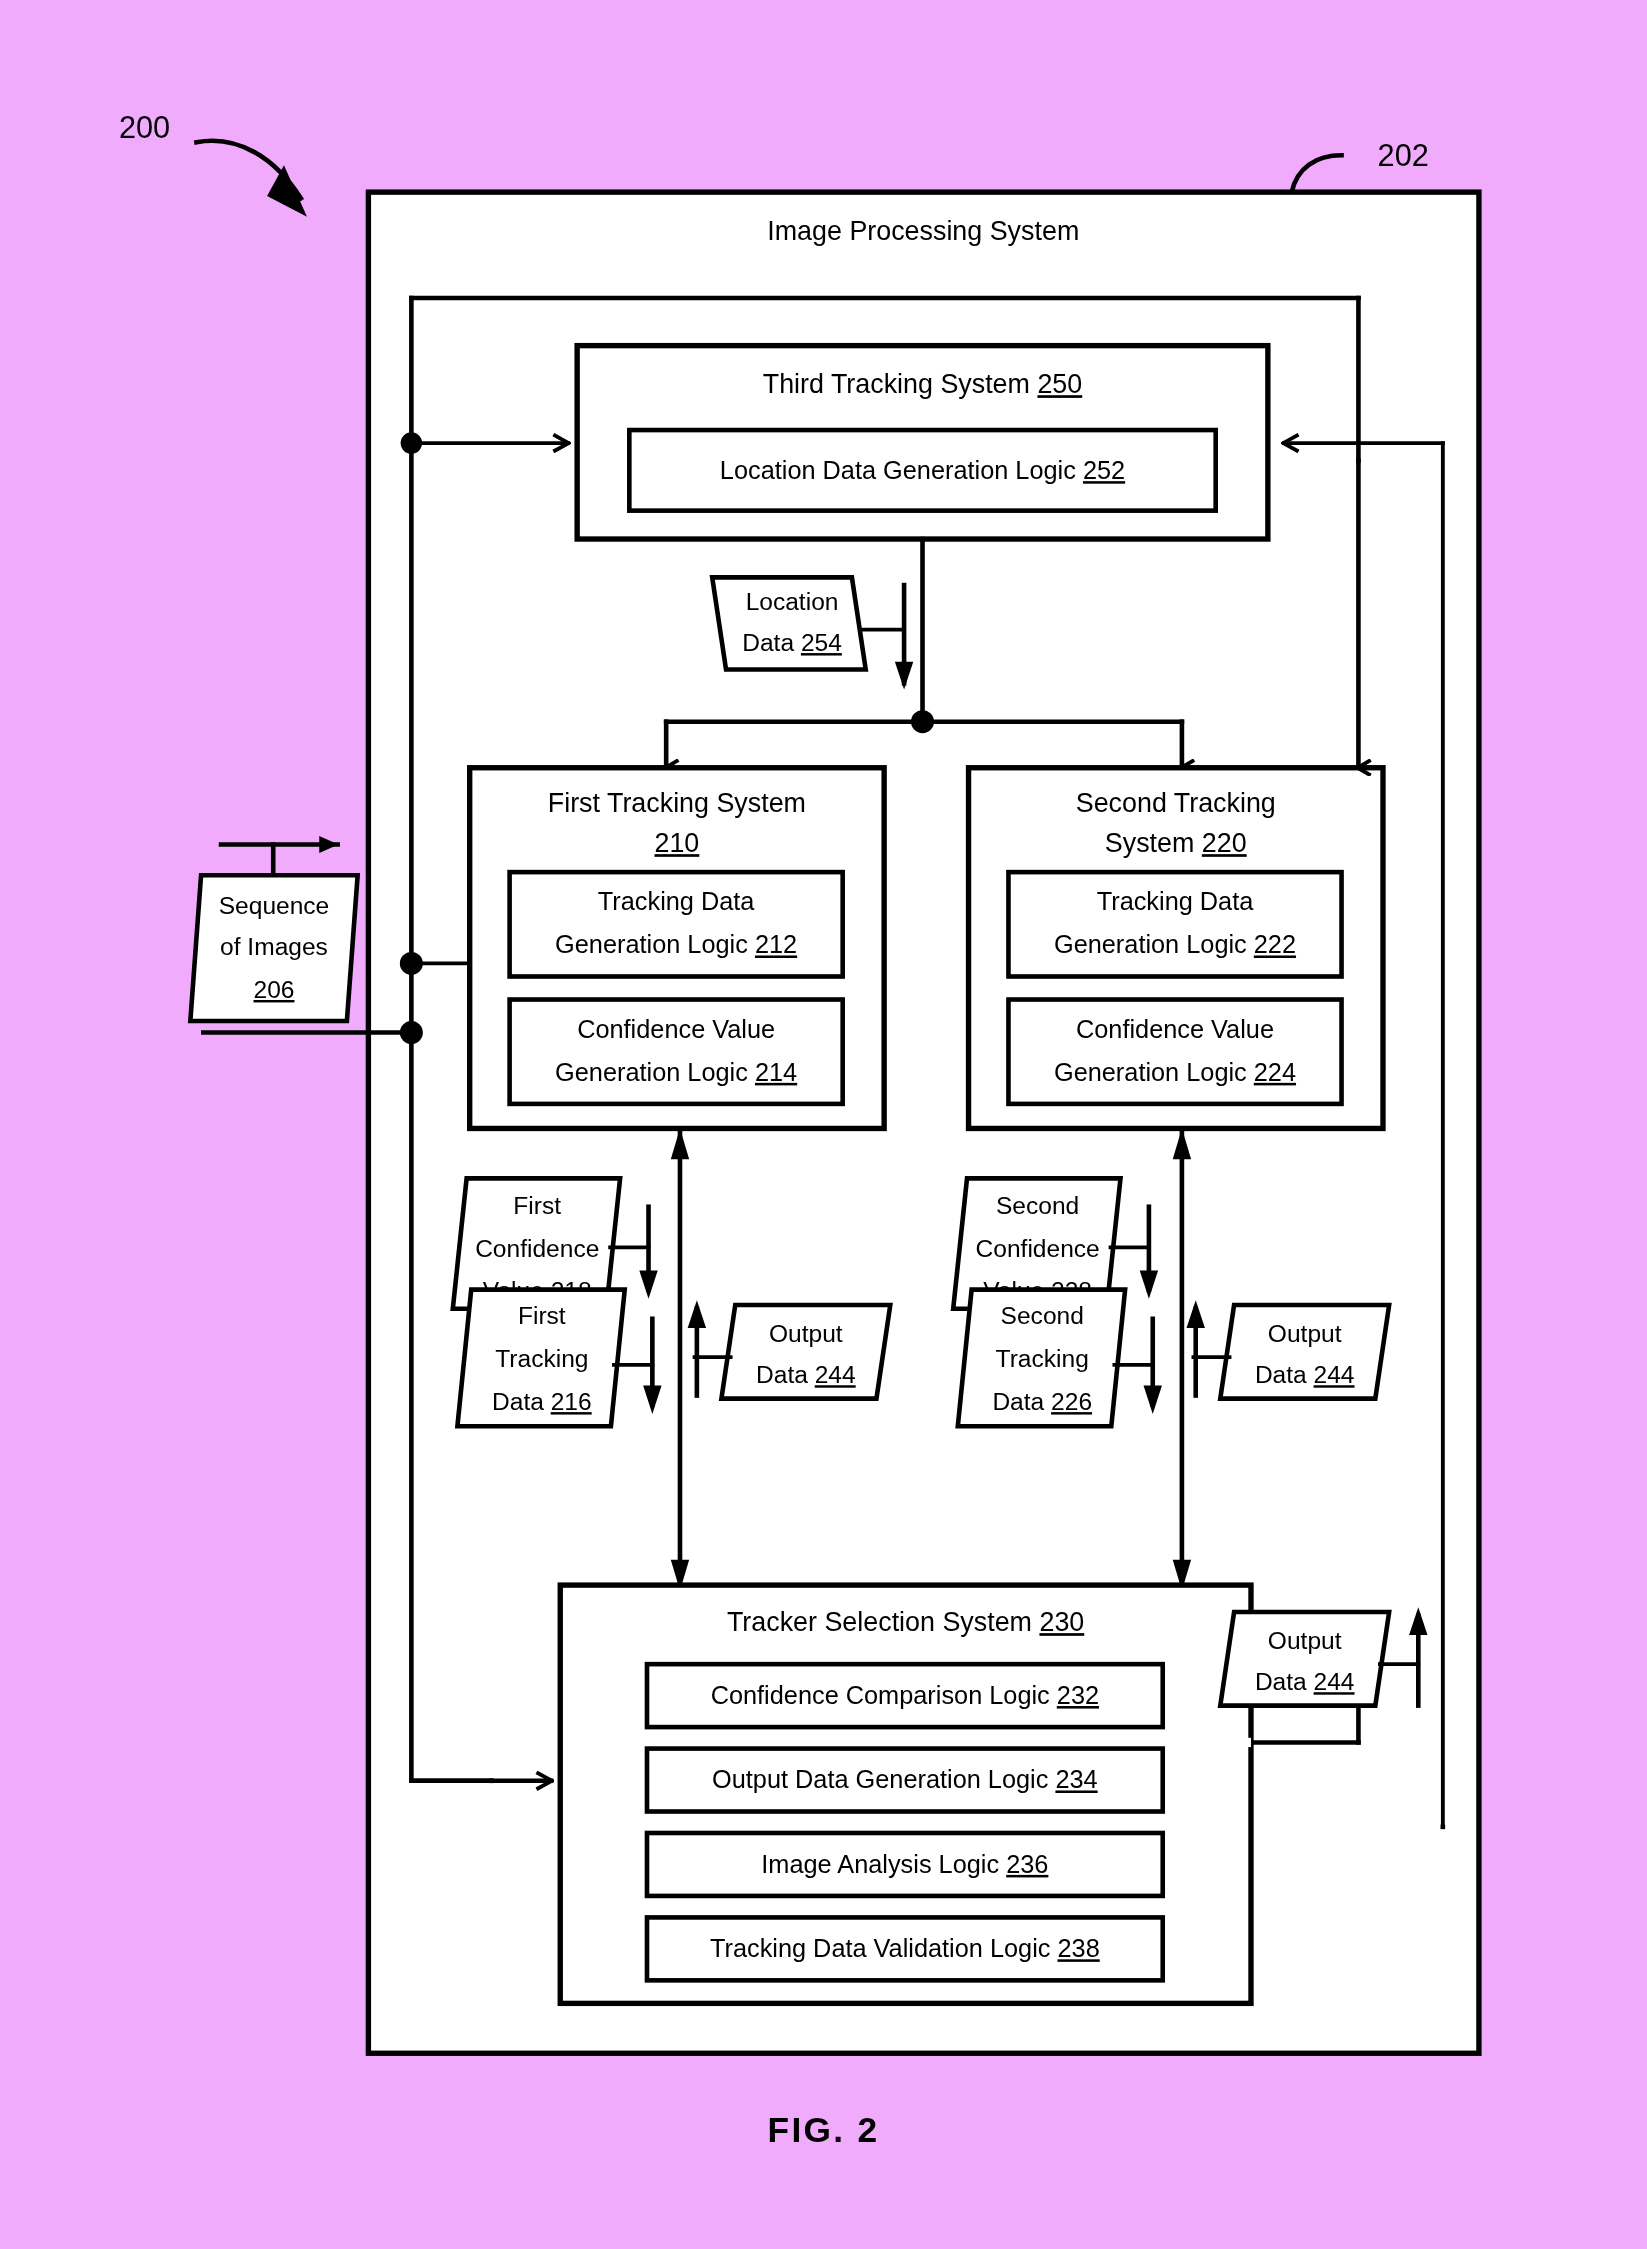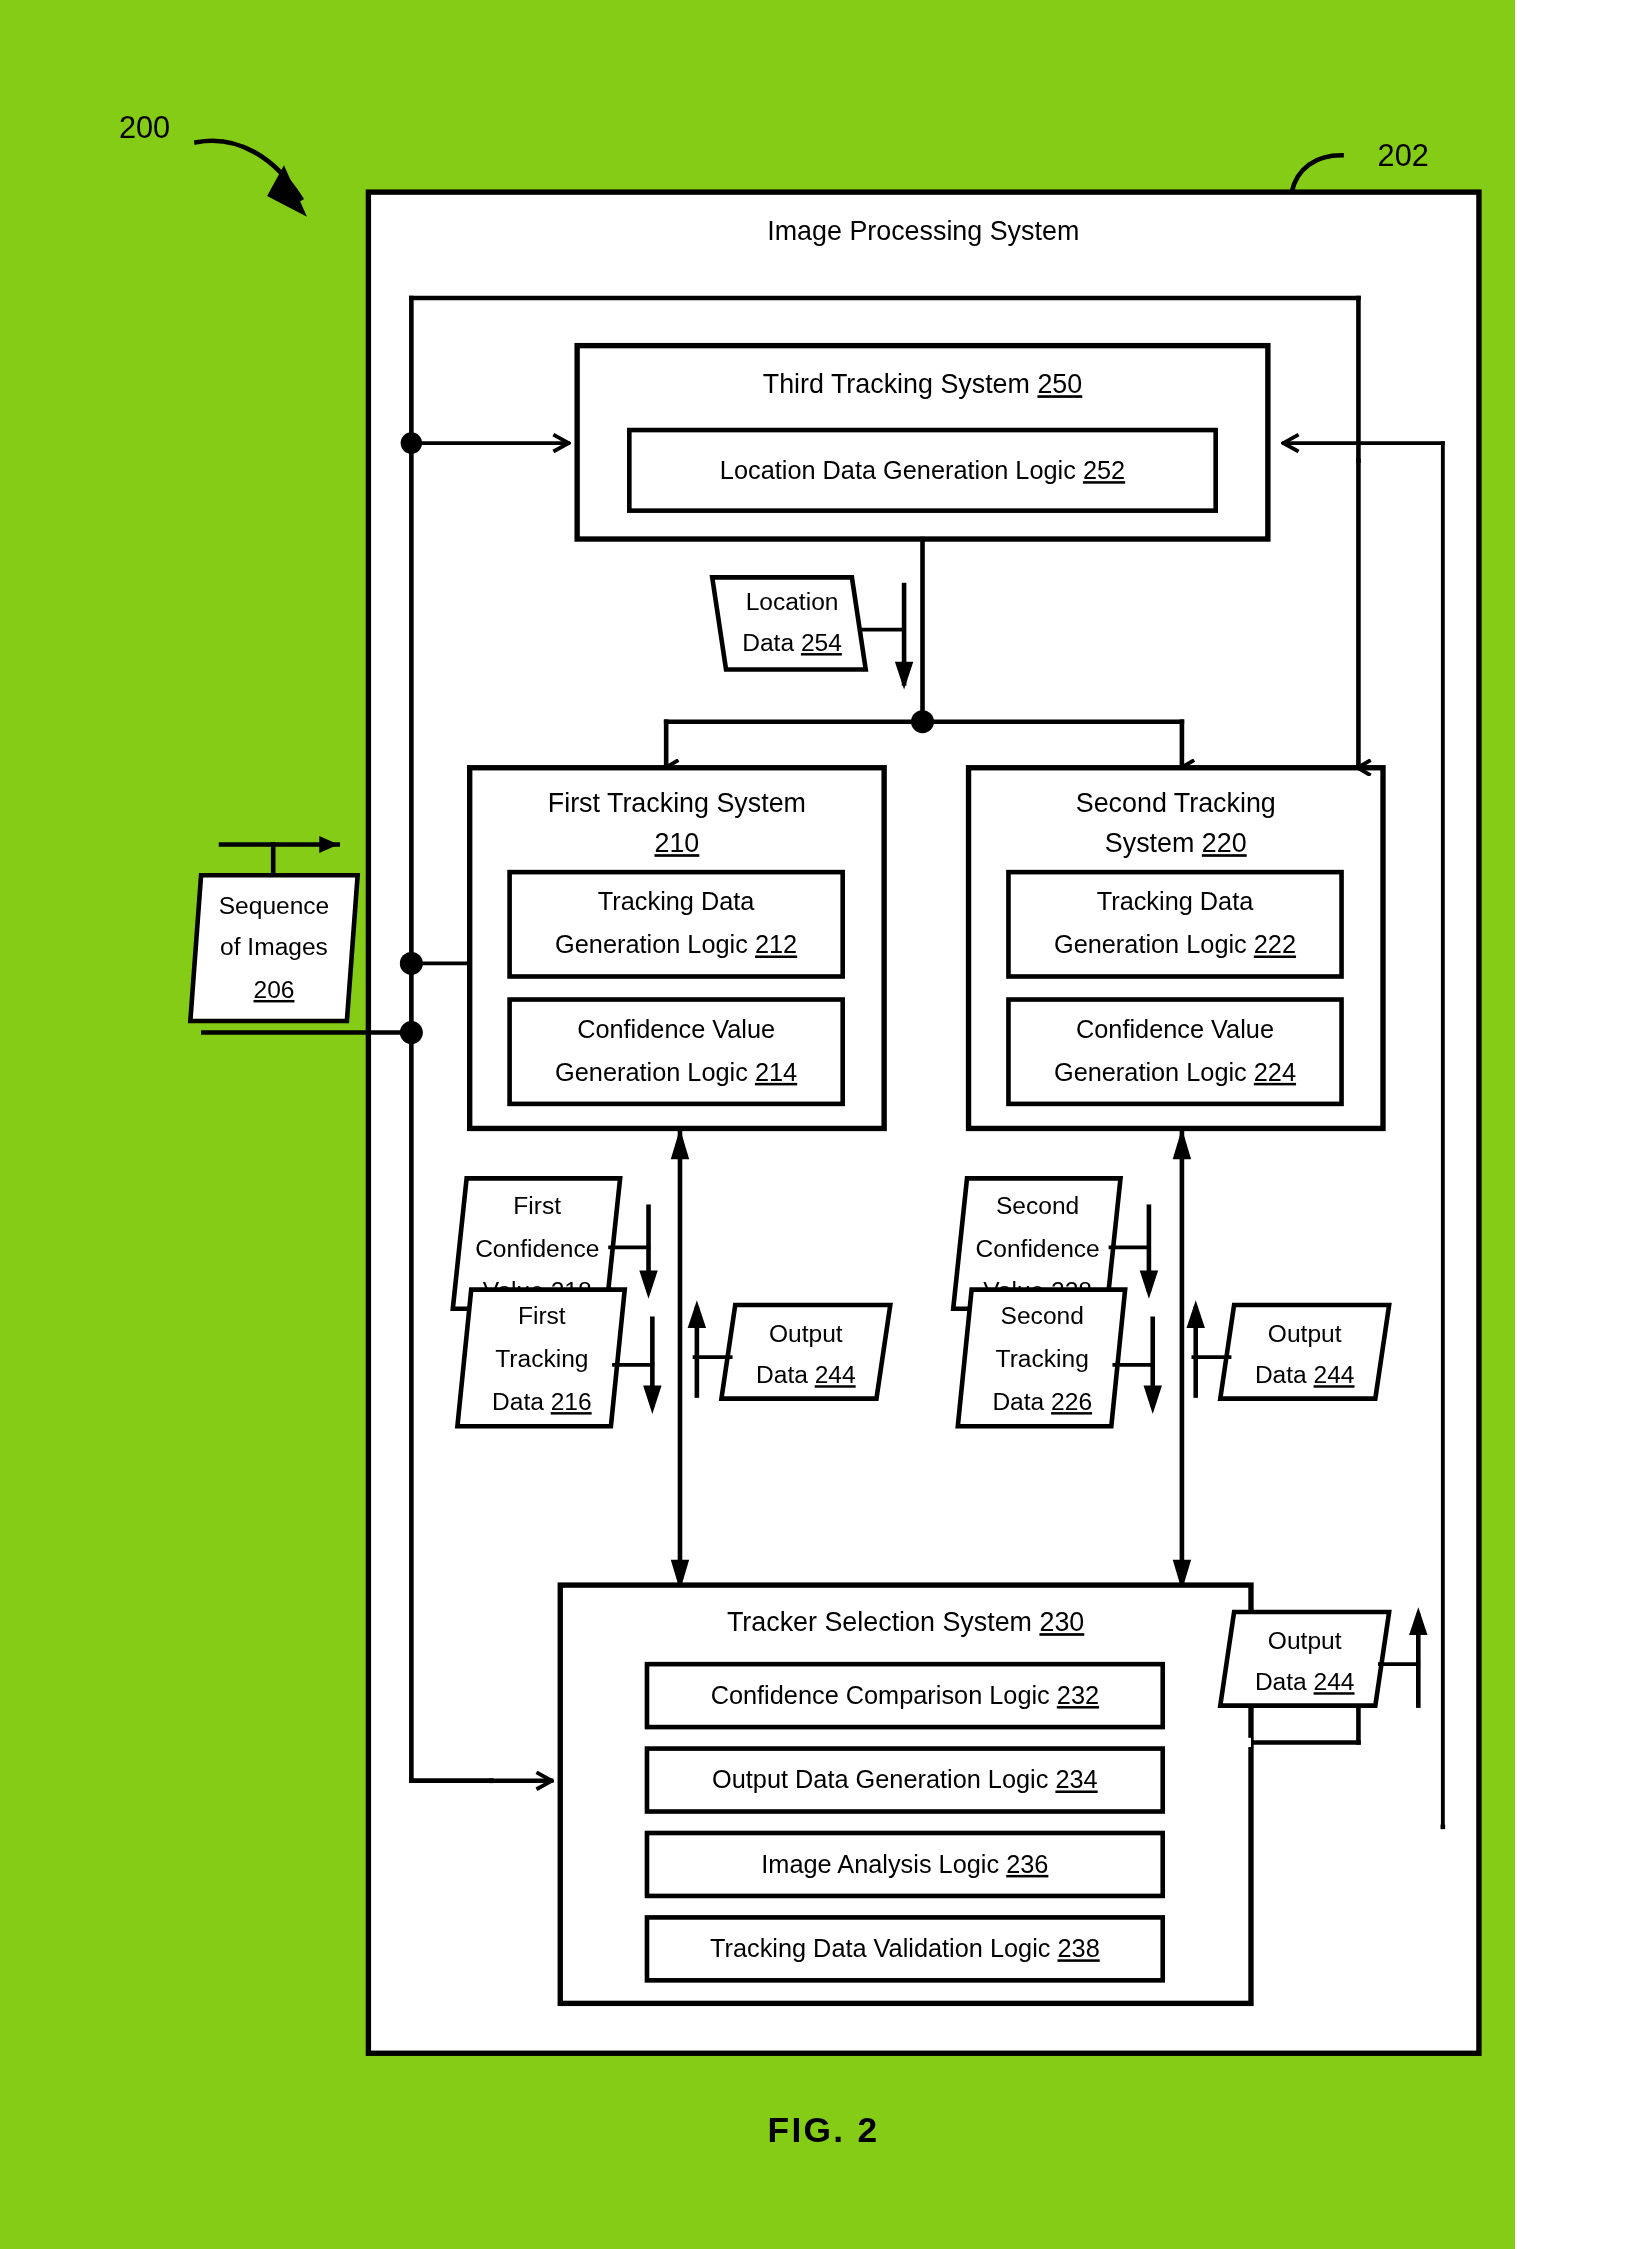--- a/index.html
+++ b/index.html
@@ -5,23 +5,23 @@
   html, body {
     margin: 0;
     padding: 0;
     background: #ffffff;
   }
   body {
     font-family: "Liberation Sans", sans-serif;
   }
   #figure-root {
     position: relative;
-    width: 1515px;
+    width: 1647px;
     height: 2250px;
-    background: #84cc16;
+    background: #f0abfc;
     overflow: hidden;
   }
   svg#diagram {
     position: absolute;
     top: 0;
     left: 0;
     width: 1647px;
     height: 2250px;
     display: block;
   }

